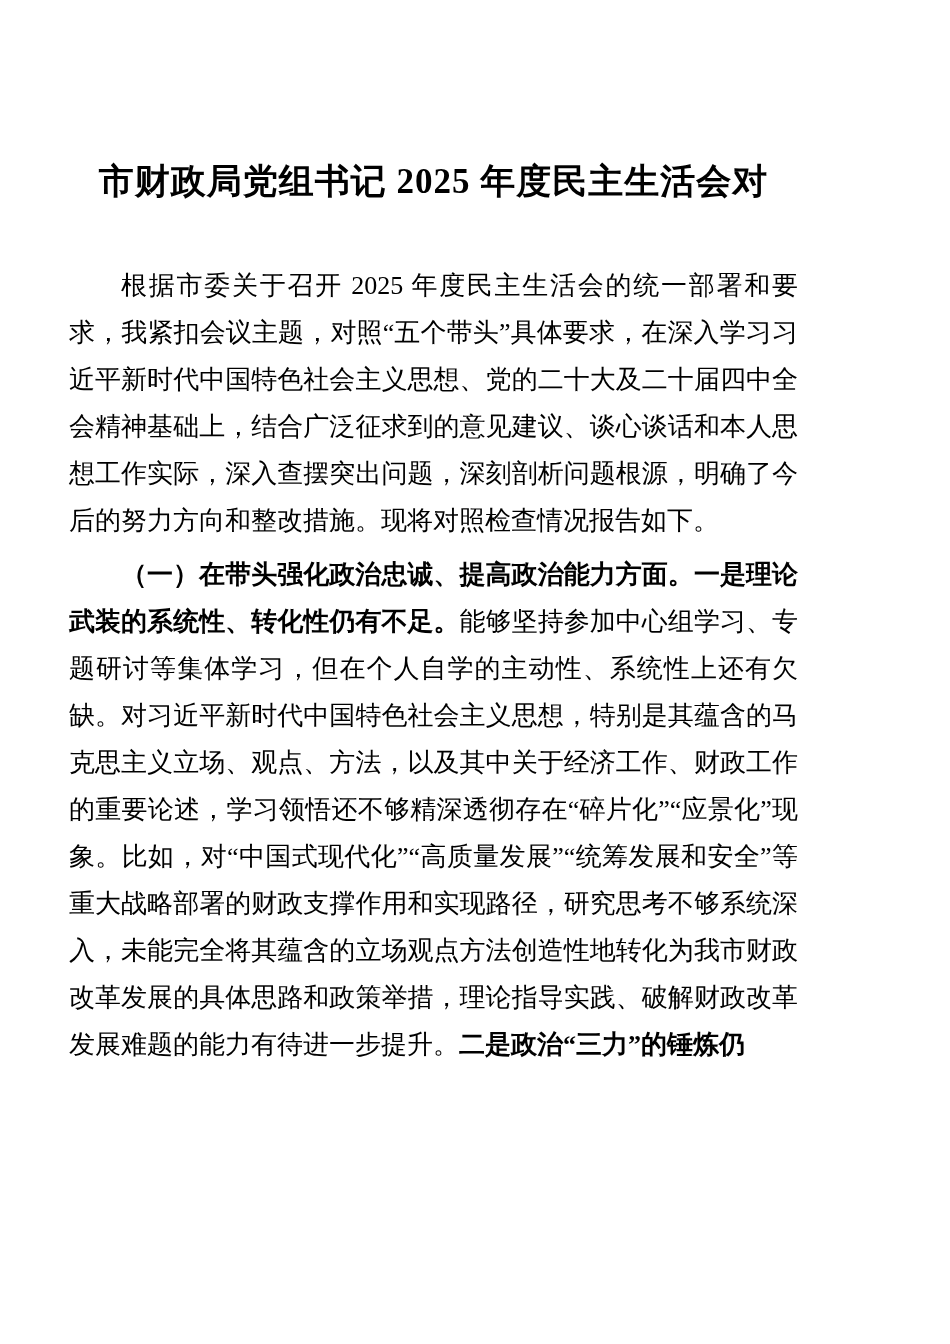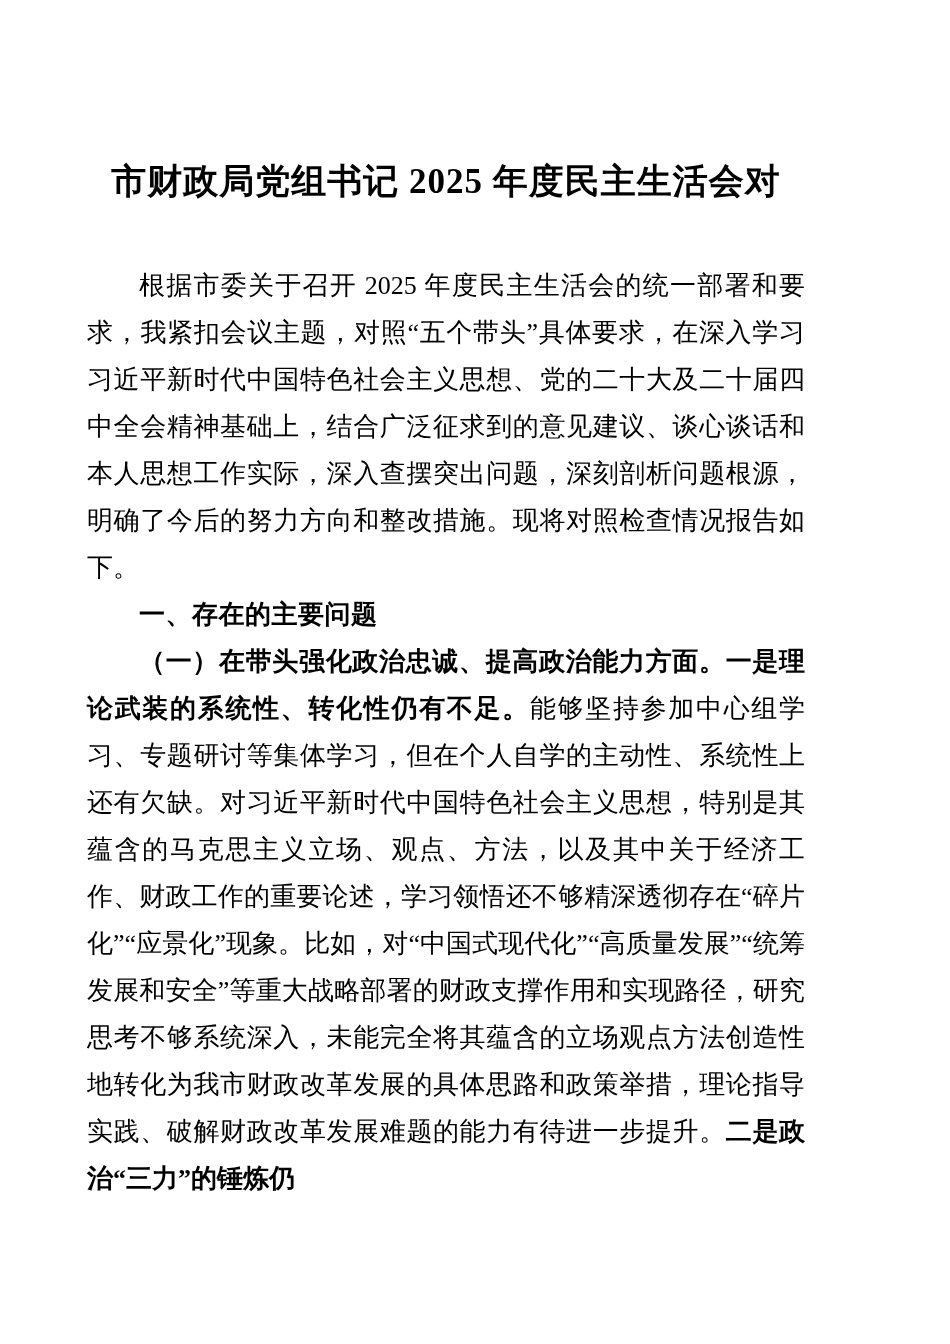--- a/index.html
+++ b/index.html
@@ -7,21 +7,21 @@
     padding: 0;
     background: #ffffff;
   }
   .page {
     position: relative;
     width: 950px;
     height: 1344px;
     margin: 0 auto;
     background: #ffffff;
     box-sizing: border-box;
-    padding: 148px 145px 40px 87px;
+    padding: 148px 145px 40px 62px;
     color: #000000;
     overflow: hidden;
   }
   .doc-title {
     font-family: "Liberation Serif", "DejaVu Serif", serif;
     font-size: 35px;
     font-weight: bold;
     text-align: center;
     line-height: 68px;
     letter-spacing: 1px;
@@ -30,37 +30,36 @@
   .doc-title .title-line {
     display: block;
   }
   .doc-body {
     font-family: "Liberation Serif", "DejaVu Serif", serif;
     font-size: 26px;
     line-height: 47px;
     text-align: justify;
   }
   .doc-body p {
-    margin: 0;
+    margin: 7px;
     text-indent: 2em;
   }
   .doc-body p.heading {
     font-family: "Liberation Sans", "DejaVu Sans", sans-serif;
     font-weight: bold;
     letter-spacing: 0.5px;
   }
   .doc-body span.bold {
     font-weight: bold;
   }
 </style>
 </head>
 <body>
 
 <div class="page">
   <h1 class="doc-title">
     <span class="title-line">市财政局党组书记 2025 年度民主生活会对</span>
   </h1>
   <div class="doc-body">
       <p class="body-para"><span>根据市委关于召开 2025 年度民主生活会的统一部署和要求，我紧扣会议主题，对照“五个带头”具体要求，在深入学习习近平新时代中国特色社会主义思想、党的二十大及二十届四中全会精神基础上，结合广泛征求到的意见建议、谈心谈话和本人思想工作实际，深入查摆突出问题，深刻剖析问题根源，明确了今后的努力方向和整改措施。现将对照检查情况报告如下。</span></p>
-      <p class="heading"><span class="bold">一、存在的主要问题</span></p>
       <p class="body-para"><span class="bold">（一）在带头强化政治忠诚、提高政治能力方面。一是理论武装的系统性、转化性仍有不足。</span><span>能够坚持参加中心组学习、专题研讨等集体学习，但在个人自学的主动性、系统性上还有欠缺。对习近平新时代中国特色社会主义思想，特别是其蕴含的马克思主义立场、观点、方法，以及其中关于经济工作、财政工作的重要论述，学习领悟还不够精深透彻存在“碎片化”“应景化”现象。比如，对“中国式现代化”“高质量发展”“统筹发展和安全”等重大战略部署的财政支撑作用和实现路径，研究思考不够系统深入，未能完全将其蕴含的立场观点方法创造性地转化为我市财政改革发展的具体思路和政策举措，理论指导实践、破解财政改革发展难题的能力有待进一步提升。</span><span class="bold">二是政治“三力”的锤炼仍</span></p>
     </div>
 </div>
 
 </body></html>

